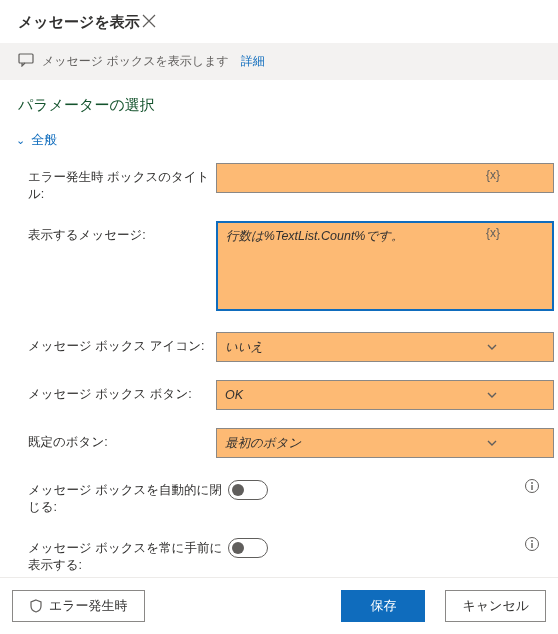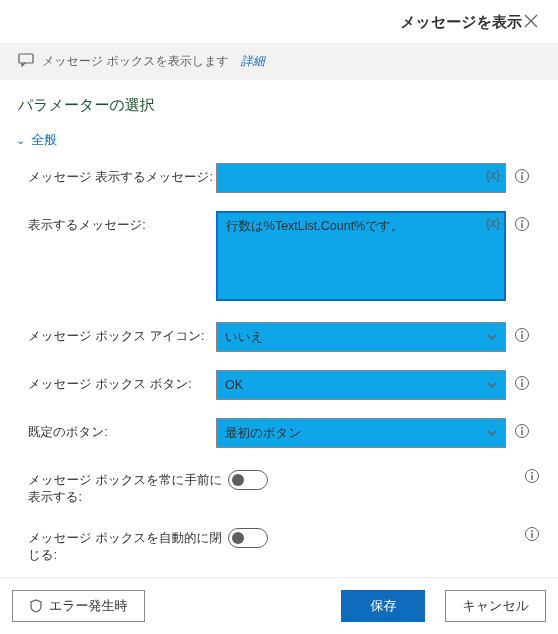--- a/index.html
+++ b/index.html
@@ -10,21 +10,21 @@
     background: #fff;
     width: 558px;
     height: 634px;
     display: flex;
     flex-direction: column;
     overflow: hidden;
   }
   .header {
     display: flex;
     align-items: center;
-    justify-content: flex-end;
+    justify-content: flex-start;
     padding: 12px 18px 10px 18px;
   }
   .header .title {
     font-size: 15px;
     font-weight: 600;
   }
   .close-btn {
     cursor: pointer;
     font-size: 16px;
     color: #605e5c;
@@ -37,21 +37,20 @@
     display: flex;
     gap: 8px;
     font-size: 12px;
     color: #605e5c;
   }
   .info-bar svg { flex-shrink: 0; }
   .info-bar a {
     color: #0f6cbd;
     text-decoration: none;
     margin-left: 4px;
-    font-style: italic;
   }
   .content {
     flex: 1;
     overflow-y: auto;
     padding: 16px 18px 10px 18px;
   }
   .section-title {
     font-size: 15px;
     color: #14532d;
     margin-bottom: 16px;
@@ -81,28 +80,29 @@
     flex-shrink: 0;
   }
   .form-row.toggle-row .label { width: 200px; }
   .form-row .control {
     flex: 1;
     display: flex;
     align-items: flex-start;
     position: relative;
   }
   .tx-input, .tx-area, .tx-select {
-    width: 290px;
+    width: 338px;
     border: 1px solid #8a8886;
     padding: 5px 26px 5px 8px;
     font-size: 12.5px;
     font-family: inherit;
-    background: #0ea5e9;
+    background: #fdba74;
     color: #323130;
     position: relative;
+    font-style: italic;
   }
   .tx-input { height: 30px; }
   .tx-area {
     height: 90px;
     border: 2px solid #0f6cbd;
     resize: none;
   }
   .tx-select {
     height: 30px;
     cursor: pointer;
@@ -206,21 +206,21 @@
 
 <div class="content">
   <div class="section-title">パラメーターの選択</div>
 
   <div class="group-head">
     <span class="chev">⌄</span>
     <span>全般</span>
   </div>
 
   <div class="form-row">
-    <div class="label">メッセージ 表示するメッセージ:</div>
+    <div class="label">エラー発生時 ボックスのタイトル:</div>
     <div class="control">
       <div class="input-wrap">
         <input class="tx-input" type="text" value="" style="">
         <span class="var-pick">{x}</span>
       </div>
       <span class="info-icon">
         <svg width="16" height="16" viewBox="0 0 16 16">
             <circle cx="8" cy="8" r="6.5" stroke="#605e5c" fill="none"></circle>
             <circle cx="8" cy="5" r="0.9" fill="#605e5c"></circle>
             <rect x="7.3" y="7" width="1.4" height="5" fill="#605e5c"></rect>
@@ -303,38 +303,38 @@
         <svg width="16" height="16" viewBox="0 0 16 16">
             <circle cx="8" cy="8" r="6.5" stroke="#605e5c" fill="none"></circle>
             <circle cx="8" cy="5" r="0.9" fill="#605e5c"></circle>
             <rect x="7.3" y="7" width="1.4" height="5" fill="#605e5c"></rect>
           </svg>
       </span>
     </div>
   </div>
 
   <div class="form-row toggle-row">
-    <div class="label">メッセージ ボックスを常に手前に表示する:</div>
+    <div class="label">メッセージ ボックスを自動的に閉じる:</div>
     <div class="control">
       <div class="toggle">
           <div class="knob"></div>
         </div>
       <div class="row-right-fill"></div>
       <span class="info-icon" style="margin-top:2px;">
         <svg width="16" height="16" viewBox="0 0 16 16">
             <circle cx="8" cy="8" r="6.5" stroke="#605e5c" fill="none"></circle>
             <circle cx="8" cy="5" r="0.9" fill="#605e5c"></circle>
             <rect x="7.3" y="7" width="1.4" height="5" fill="#605e5c"></rect>
           </svg>
       </span>
     </div>
   </div>
 
   <div class="form-row toggle-row">
-    <div class="label">メッセージ ボックスを自動的に閉じる:</div>
+    <div class="label">メッセージ ボックスを常に手前に表示する:</div>
     <div class="control">
       <div class="toggle">
           <div class="knob"></div>
         </div>
       <div class="row-right-fill"></div>
       <span class="info-icon" style="margin-top:2px;">
         <svg width="16" height="16" viewBox="0 0 16 16">
             <circle cx="8" cy="8" r="6.5" stroke="#605e5c" fill="none"></circle>
             <circle cx="8" cy="5" r="0.9" fill="#605e5c"></circle>
             <rect x="7.3" y="7" width="1.4" height="5" fill="#605e5c"></rect>

